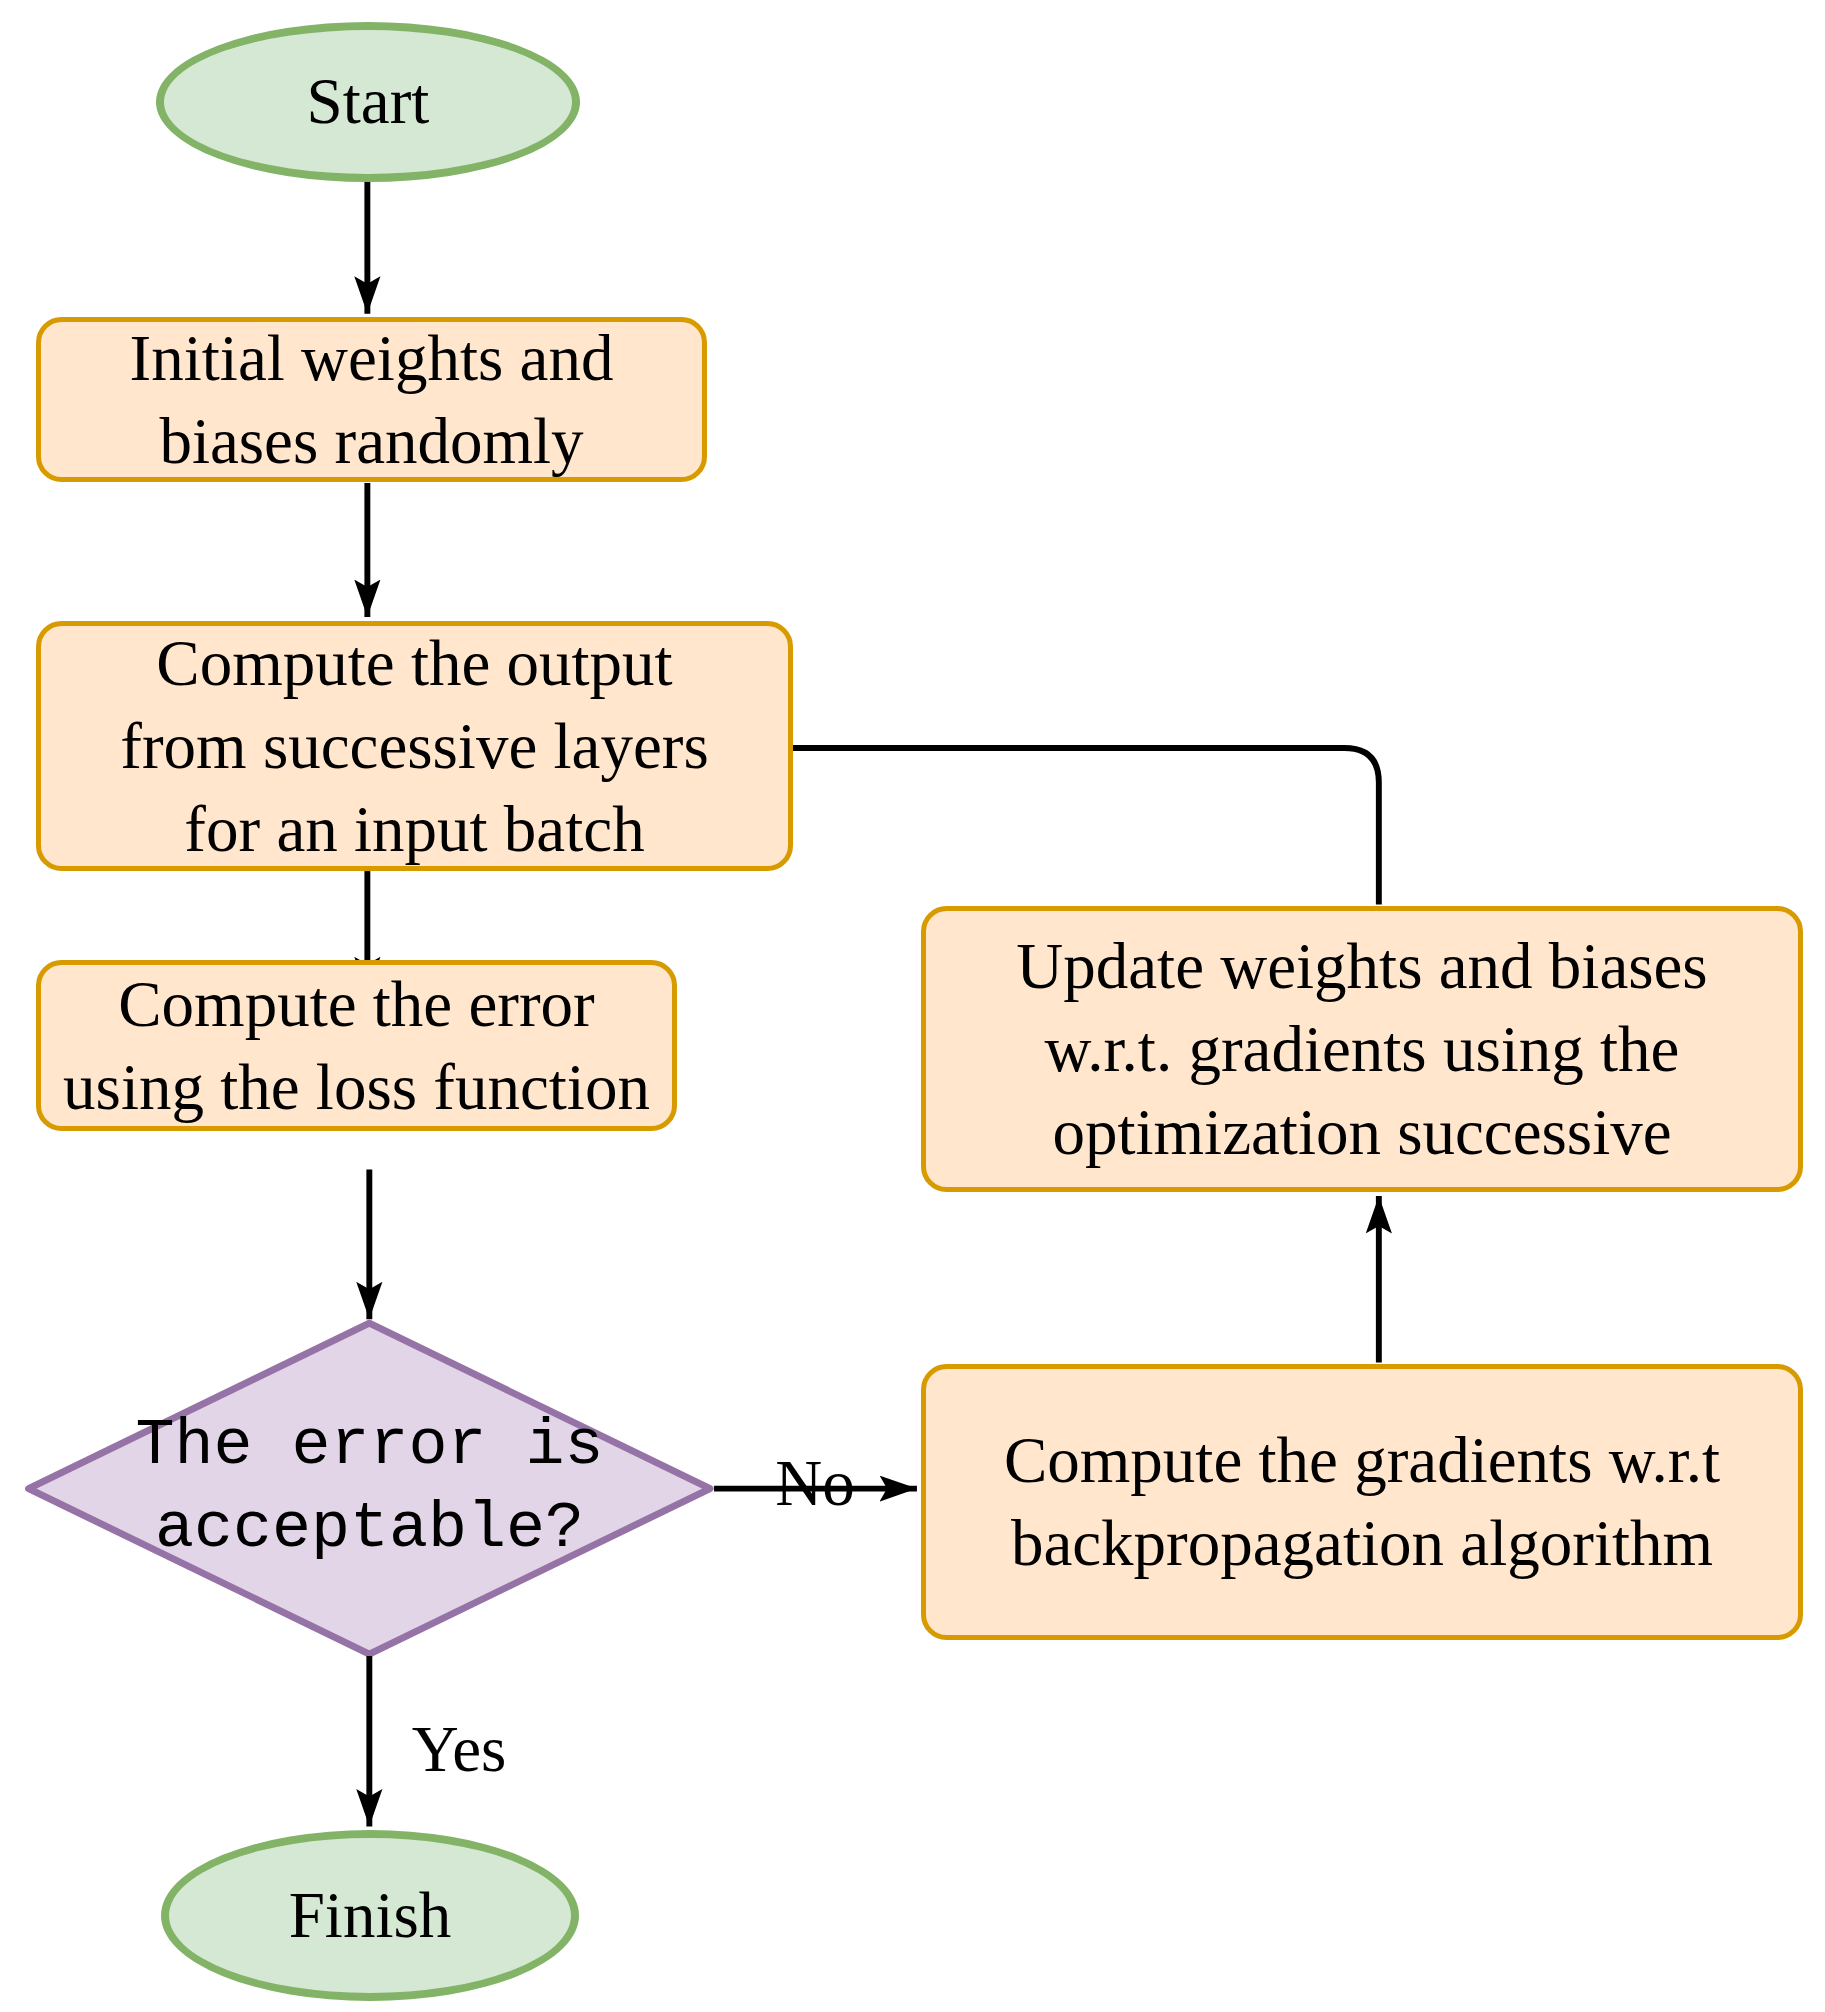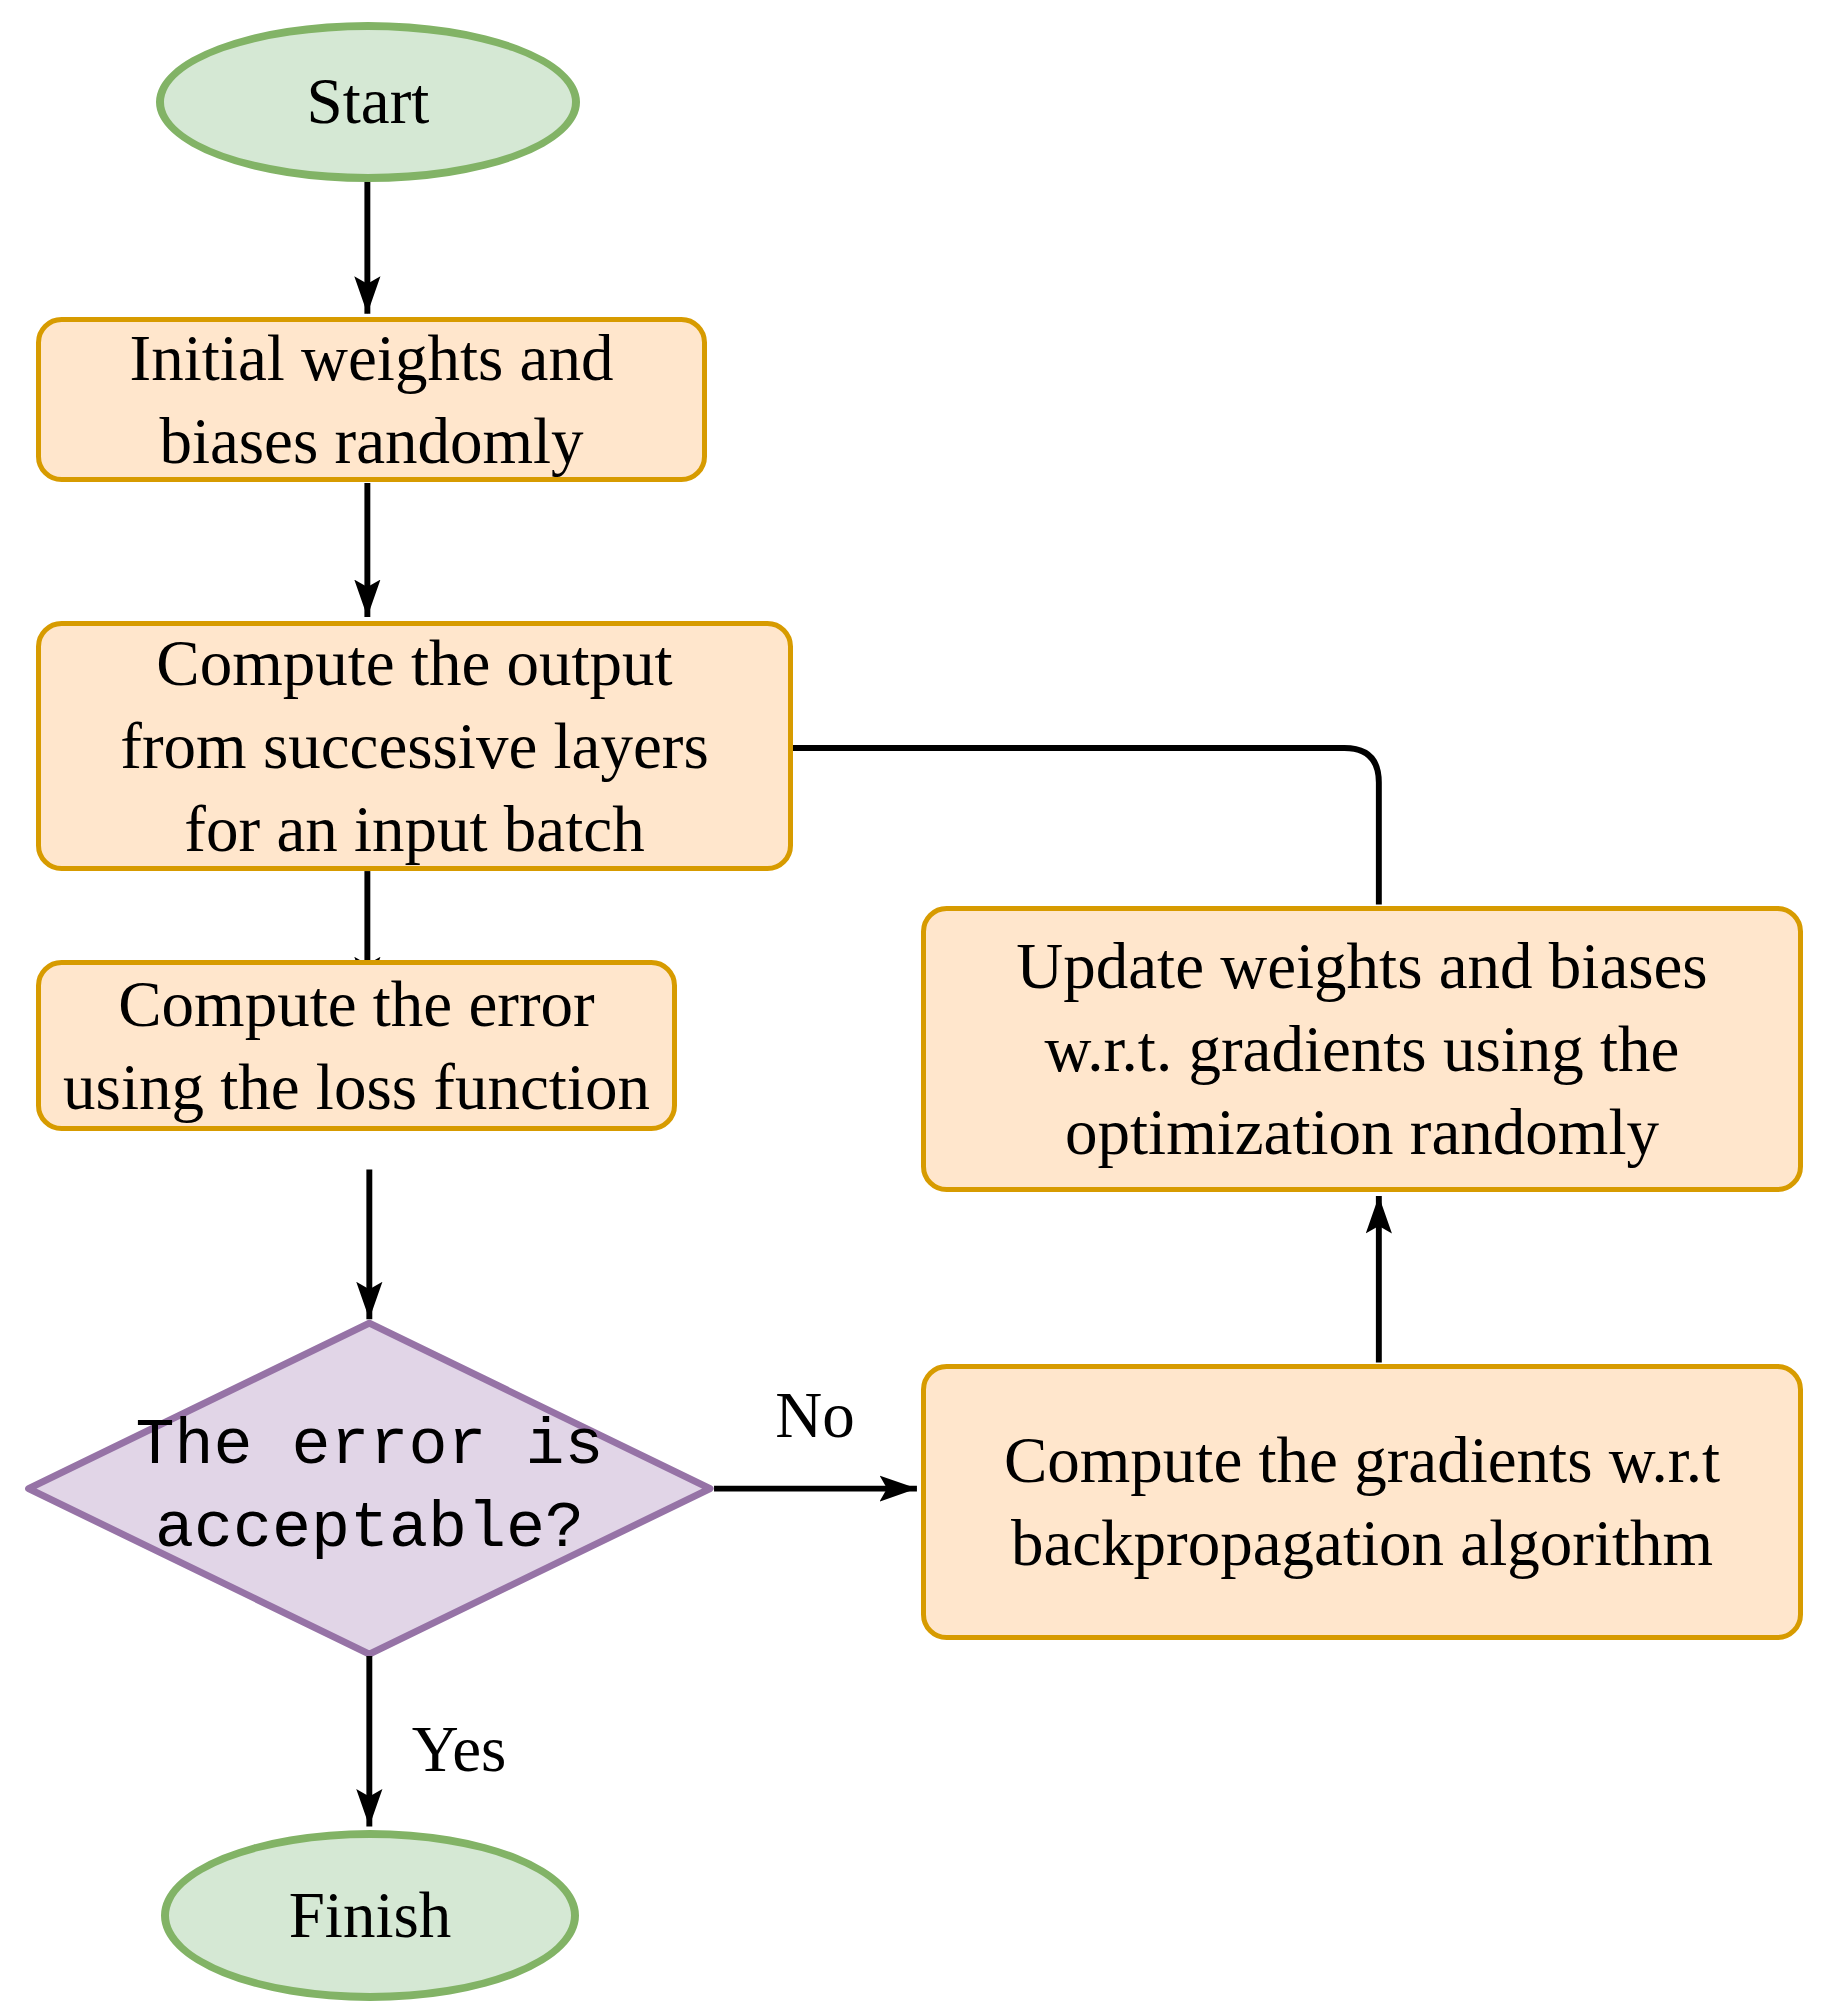--- a/index.html
+++ b/index.html
@@ -105,29 +105,29 @@
   </div>
 
   <div class="node decision-text" style="left:123px; top:1364px; width:493px; height:248px;font-family:Liberation Mono, monospace;">
     <span>The error is</span>
     <span>acceptable?</span>
   </div>
 
   <div class="node process" style="left:921px; top:906px; width:882px; height:286px;">
     <span>Update weights and biases</span>
     <span>w.r.t. gradients using the</span>
-    <span>optimization randomly</span>
+    <span>optimization successive</span>
   </div>
 
   <div class="node process" style="left:921px; top:1364px; width:882px; height:276px;text-align:right;">
     <span>Compute the gradients w.r.t</span>
     <span>backpropagation algorithm</span>
   </div>
 
   <div class="node terminator" style="left:161px; top:1830px; width:418px; height:171px;">
     <span>Finish</span>
   </div>
 
-  <div class="edge-label" style="left:746px; top:1374px;">No</div>
+  <div class="edge-label" style="left:746px; top:1442px;">No</div>
   <div class="edge-label" style="left:390px; top:1708px;">Yes</div>
 
 </div>
 
 
 </body></html>

